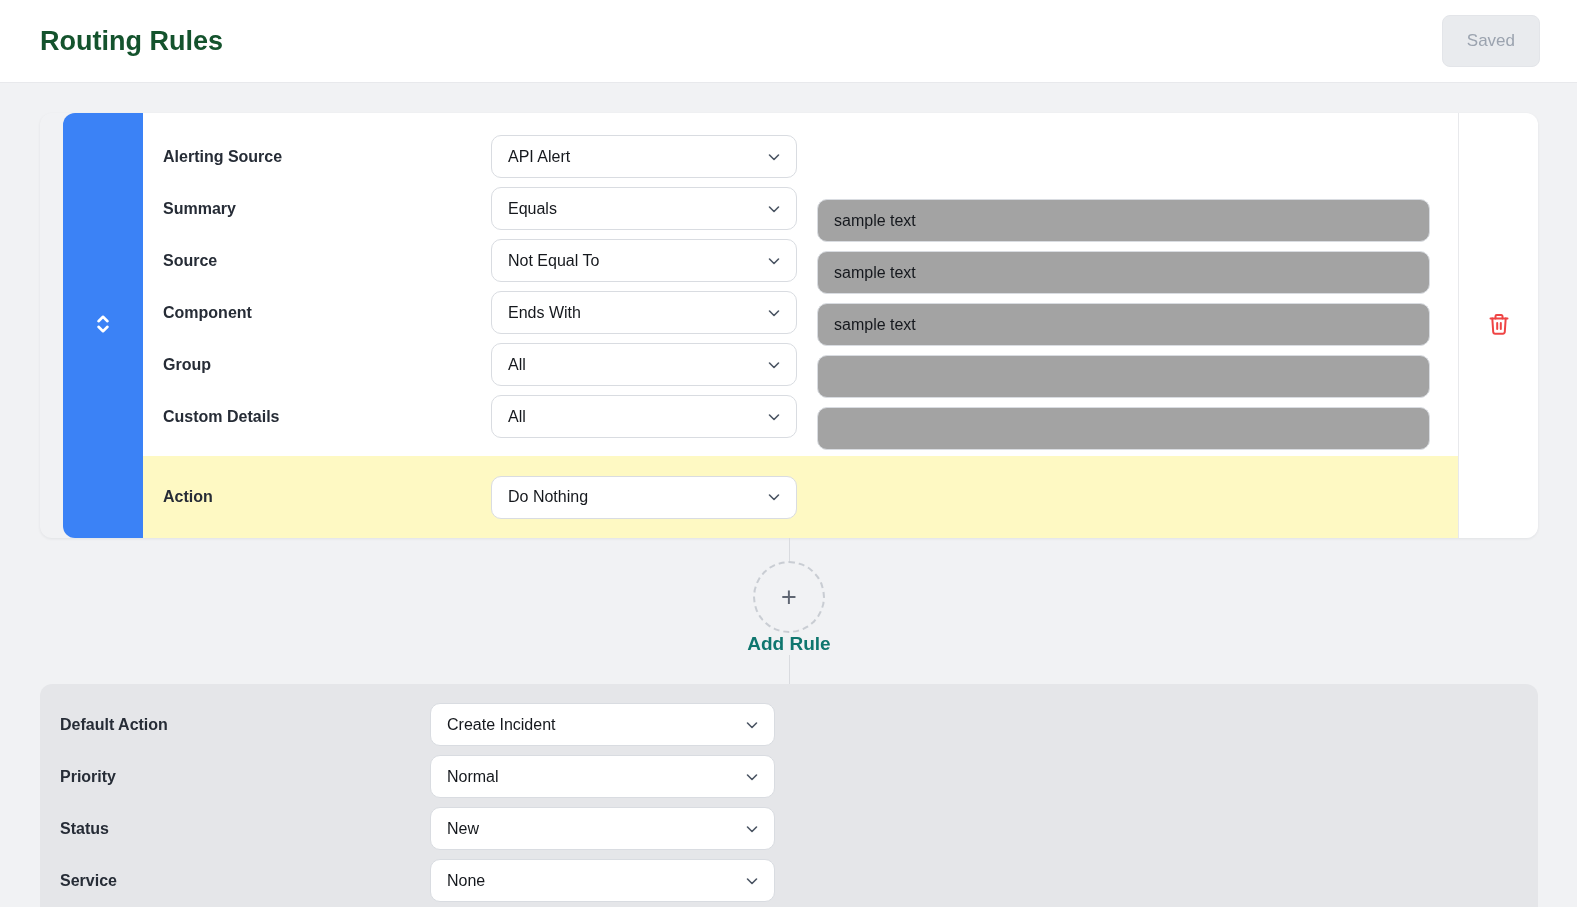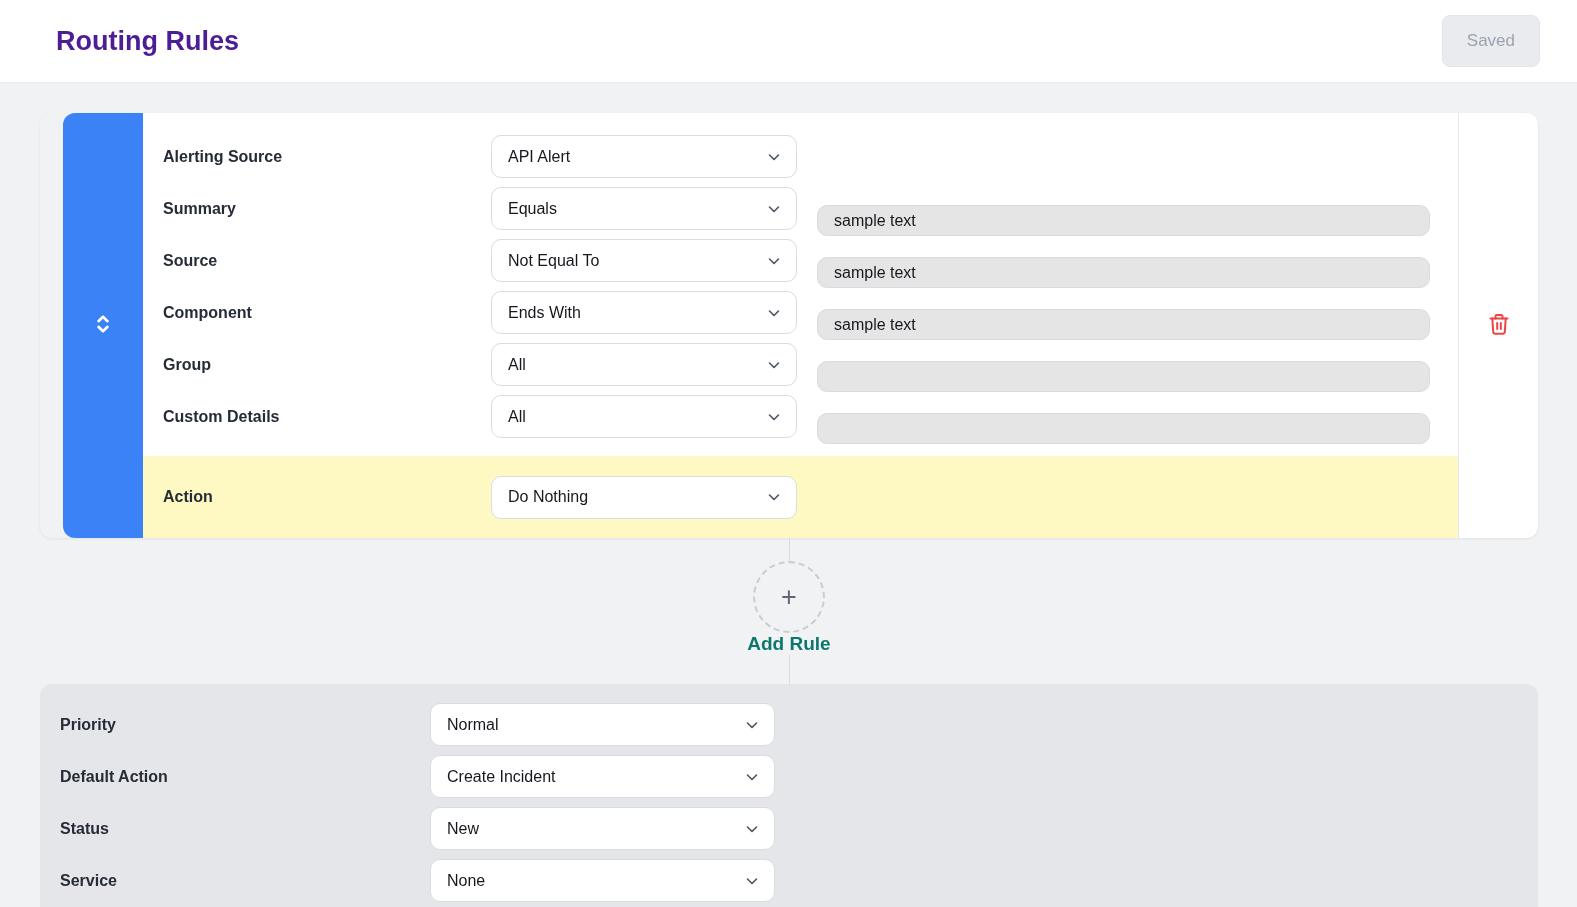--- a/index.html
+++ b/index.html
@@ -12,21 +12,21 @@
   }
 
   
   .page-header {
     height: 83px; background: #ffffff;
     border-bottom: 1px solid #e8e9ec;
     display: flex; align-items: center; justify-content: space-between;
     padding: 0 37px 0 40px;
   }
   .page-title {
-    margin: 16px; font-size: 27px; font-weight: 700; color: #4c1d95;
+    margin: 0; font-size: 27px; font-weight: 700; color: #14532d;
   }
   .saved-btn {
     min-width: 98px; height: 52px; padding: 0 24px;
     background: #e9ebee; border: 1px solid #e3e5e9; border-radius: 8px;
     color: #9ba3af; font-size: 17px; font-family: inherit; cursor: default;
   }
 
   
   .content { padding: 30px 39px 0 40px; }
 
@@ -60,22 +60,22 @@
   }
   .select {
     flex: 0 0 306px; width: 306px; height: 43px;
     background: #ffffff; border: 1px solid #d9dce1; border-radius: 10px;
     display: flex; align-items: center; justify-content: space-between;
     padding: 0 14px 0 16px; cursor: pointer; gap: 20px;
   }
   .select-value { font-size: 16px; color: #15181d; white-space: nowrap; }
   .chevron { flex: 0 0 auto; display: flex; }
   .text-input {
-    flex: 1; min-width: 0; margin-left: 20px; height: 31px;
-    background: #e5e5e5; border: 1px solid #d9dce1; border-radius: 10px;
+    flex: 1; min-width: 0; margin-left: 20px; height: 43px;
+    background: #a3a3a3; border: 1px solid #d9dce1; border-radius: 10px;
     padding: 0 16px; font-size: 16px; color: #15181d; font-family: inherit;
     outline: none;
     margin-top: 24px;
   }
   .action-band {
     flex: 0 0 82px; background: #fef9c3;
     display: flex; align-items: center; padding: 0 28px 0 20px;
   }
   .delete-col {
     flex: 0 0 80px; background: #ffffff;
@@ -256,35 +256,35 @@
     <div class="connector-line"></div>
     <button class="add-circle">
       <span class="plus-glyph">+</span>
     </button>
     <div class="add-label">Add Rule</div>
   </div>
 
   <section class="defaults-panel">
     <div class="default-rows" id="default-rows">
   <div class="default-row">
+    <span class="row-label">Default Action</span>
+    <div class="select">
+      <span class="select-value">Create Incident</span>
+      <span class="chevron">
+        <svg width="16" height="16" viewBox="0 0 16 16" fill="none">
+          <path d="M3.5 6 L8 10.5 L12.5 6" stroke="#4b5563" stroke-width="1.6" stroke-linecap="round" stroke-linejoin="round"></path>
+        </svg>
+      </span>
+    </div>
+  </div>
+
+  <div class="default-row">
     <span class="row-label">Priority</span>
     <div class="select">
       <span class="select-value">Normal</span>
-      <span class="chevron">
-        <svg width="16" height="16" viewBox="0 0 16 16" fill="none">
-          <path d="M3.5 6 L8 10.5 L12.5 6" stroke="#4b5563" stroke-width="1.6" stroke-linecap="round" stroke-linejoin="round"></path>
-        </svg>
-      </span>
-    </div>
-  </div>
-
-  <div class="default-row">
-    <span class="row-label">Default Action</span>
-    <div class="select">
-      <span class="select-value">Create Incident</span>
       <span class="chevron">
         <svg width="16" height="16" viewBox="0 0 16 16" fill="none">
           <path d="M3.5 6 L8 10.5 L12.5 6" stroke="#4b5563" stroke-width="1.6" stroke-linecap="round" stroke-linejoin="round"></path>
         </svg>
       </span>
     </div>
   </div>
 
   <div class="default-row">
     <span class="row-label">Status</span>

